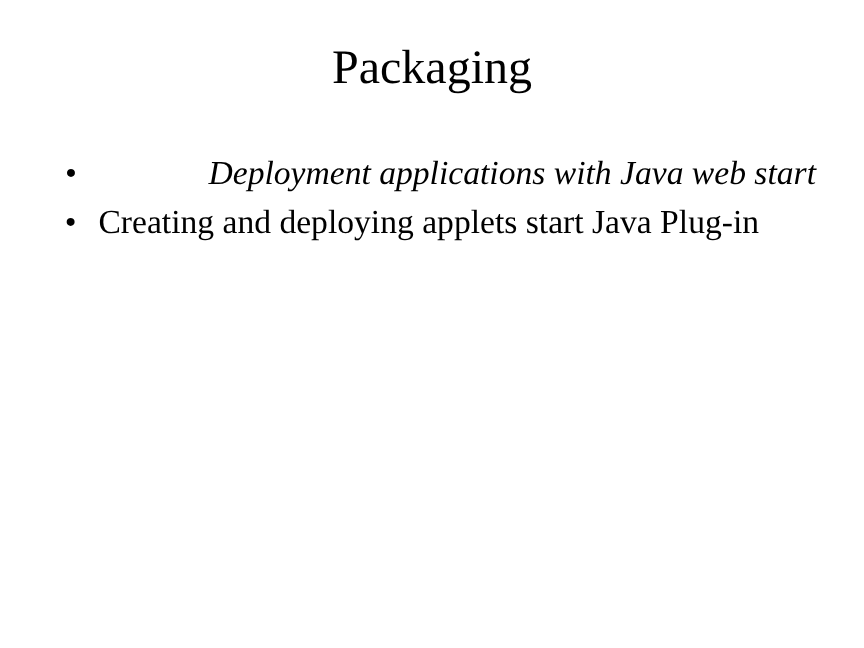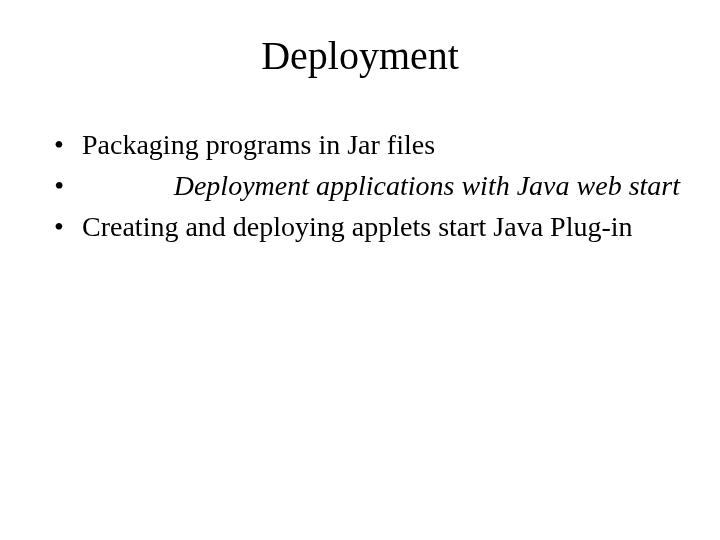--- a/index.html
+++ b/index.html
@@ -48,21 +48,20 @@
   }
   .italic {
     font-style: italic;
     text-align: right;
   }
 </style>
 </head>
 <body>
 
 <div class="slide">
-  <h1 class="title">Deployment</h1>
+  <h1 class="title">Packaging</h1>
   <div class="body">
     <ul class="bullets">
-      <li><span>Packaging programs in Jar files</span></li>
       <li class="italic"><span>Deployment applications with Java web start</span></li>
       <li><span>Creating and deploying applets start Java Plug-in</span></li>
     </ul>
   </div>
 </div>
 
 </body></html>

